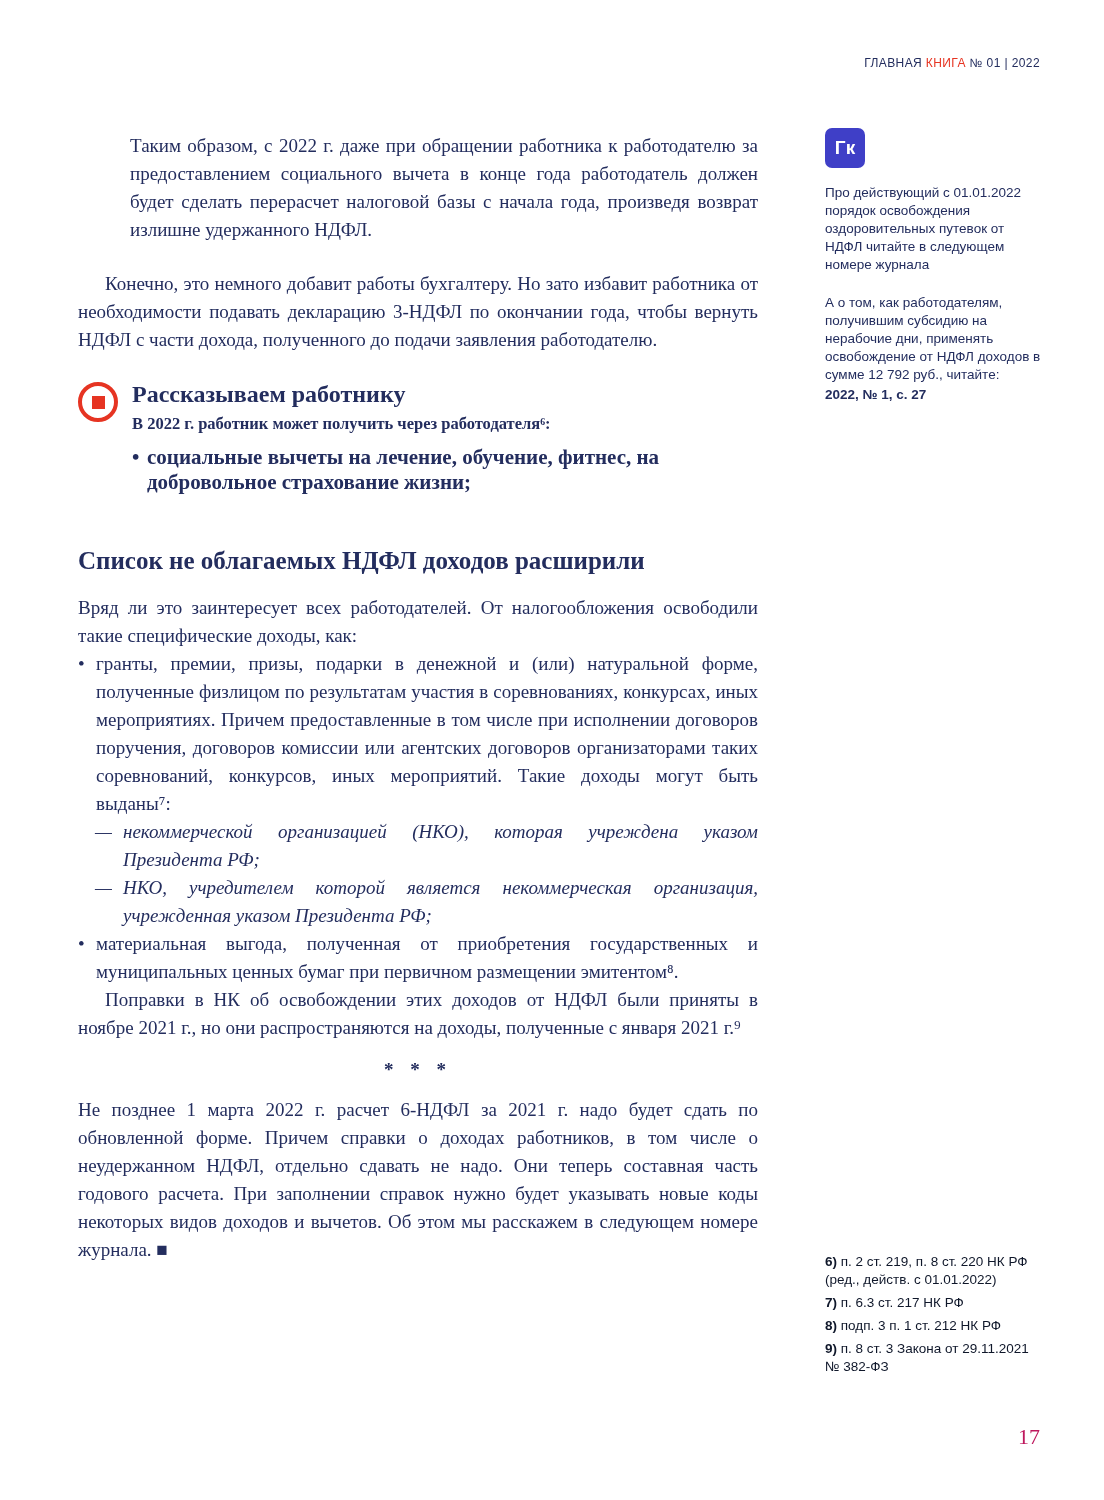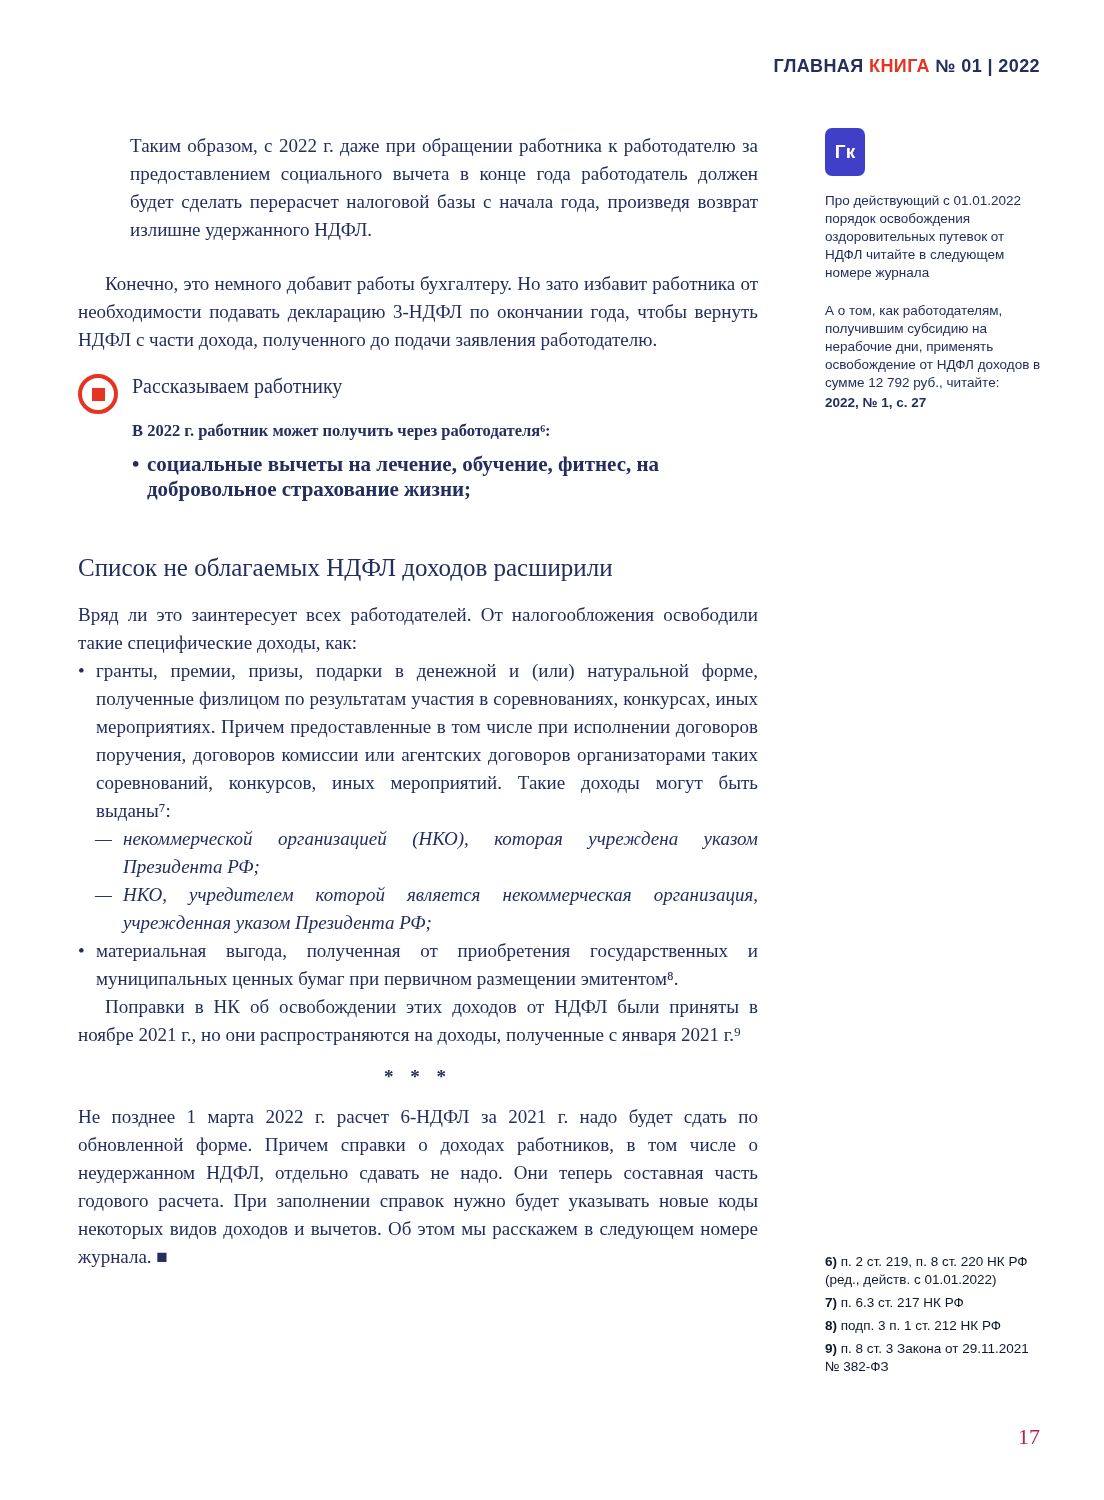--- a/index.html
+++ b/index.html
@@ -13,67 +13,67 @@
     font-family: "Liberation Serif", serif;
     overflow: hidden;
   }
 
   
   .page-header {
     position: absolute;
     top: 56px;
     right: 64px;
     font-family: "Liberation Sans", sans-serif;
-    font-weight: bold;
-    font-size: 18px;
+    font-weight: normal;
+    font-size: 12px;
     letter-spacing: 0.4px;
     color: #232d5e;
     white-space: nowrap;
   }
   .brand-red { color: #e63422; }
 
   
   .main-col {
     position: absolute;
     left: 78px;
     top: 132px;
     width: 680px;
     font-size: 19px;
     line-height: 28px;
     text-align: justify;
     hyphens: auto;
   }
   .quote-block { margin: 0 0 26px 52px; }
-  .para { margin-bottom: 18px; }
+  .para { margin-bottom: 26px; }
   .first-indent { text-indent: 27px; }
 
   
   .callout { display: flex; align-items: flex-start; margin: 6px 0 44px 0; }
   .callout-icon {
     flex: 0 0 auto;
     width: 40px; height: 40px;
     border: 4px solid #e63422;
     border-radius: 50%;
     display: flex; align-items: center; justify-content: center;
     margin: 2px 14px 0 0;
   }
   .callout-square { width: 13px; height: 13px; background: #e63422; }
   .callout-body { flex: 1 1 auto; text-align: left; }
-  .callout-title { font-size: 20px; font-weight: normal; margin-bottom: 18px; }
+  .callout-title { font-size: 24px; font-weight: bold; margin-bottom: 3px; }
   .callout-intro { font-size: 16.5px; font-weight: bold; line-height: 25px; margin-bottom: 9px; }
   .callout-item {
     font-size: 21px; font-weight: bold; line-height: 25px;
     position: relative; padding-left: 15px; margin-bottom: 7px;
   }
   .callout-item::before { content: "\2022"; position: absolute; left: 0; }
 
   
   .section-heading {
     font-size: 25px;
-    font-weight: normal;
+    font-weight: bold;
     line-height: 30px;
     text-align: left;
     margin-bottom: 18px;
   }
   .blist-item { position: relative; padding-left: 18px; }
   .blist-item::before { content: "\2022"; position: absolute; left: 0; }
   .dlist-item { position: relative; padding-left: 45px; font-style: italic; }
   .dlist-item::before { content: "\2014"; position: absolute; left: 17px; }
 
   .separator {
@@ -89,21 +89,21 @@
     position: absolute;
     left: 825px;
     top: 128px;
     width: 216px;
     font-family: "Liberation Sans", sans-serif;
     font-size: 13.5px;
     line-height: 18px;
     color: #232d5e;
   }
   .gk-logo {
-    width: 40px; height: 48px;
+    width: 40px; height: 40px;
     background: #3f3fc7;
     border-radius: 7px;
     color: #ffffff;
     font-family: "Liberation Sans", sans-serif;
     font-weight: bold;
     font-size: 19px;
     display: flex; align-items: center; justify-content: center;
     margin-bottom: 16px;
   }
   .side-note { margin-bottom: 20px; }

